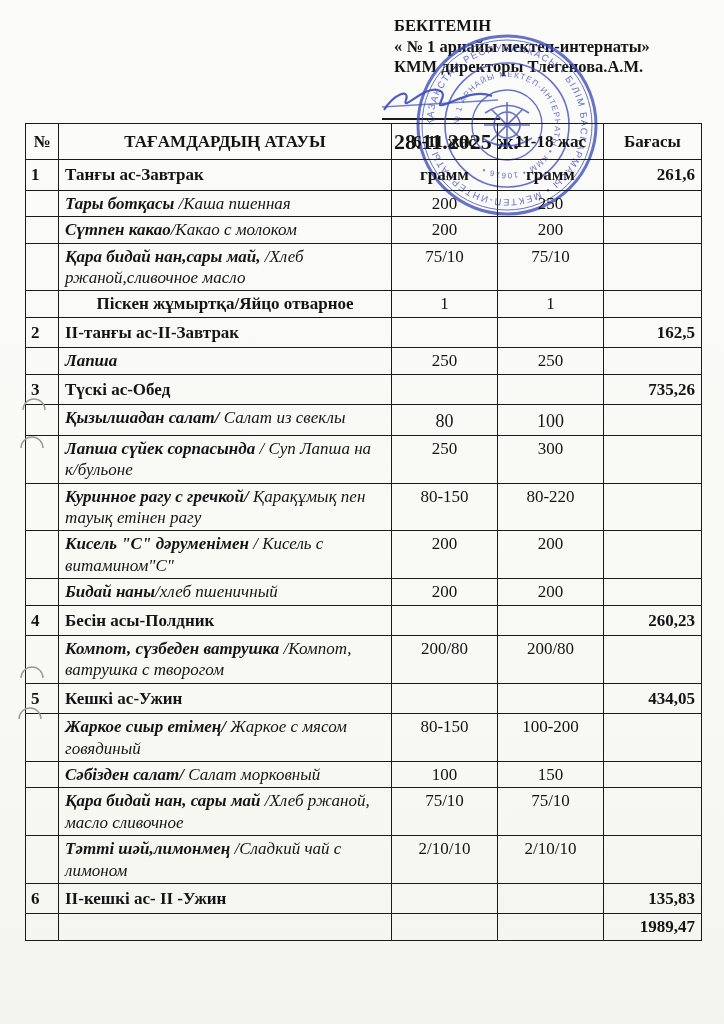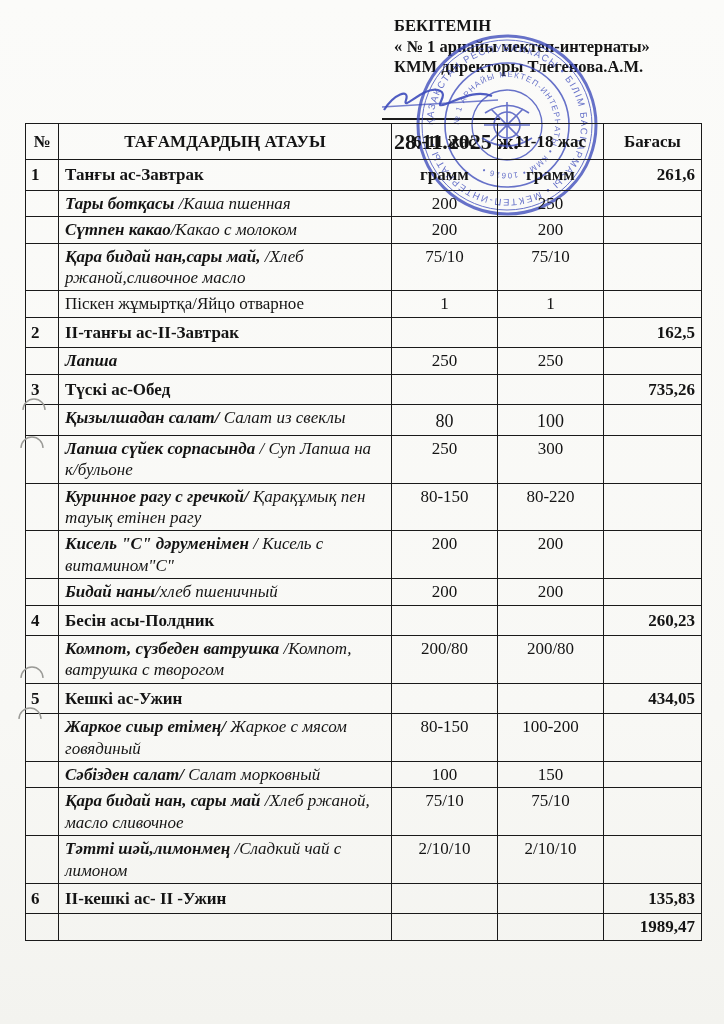--- a/index.html
+++ b/index.html
@@ -30,21 +30,21 @@
   }
   .menu-table th{font-weight:bold;text-align:center;vertical-align:middle;padding:7px 2px;}
   td.num-cell{font-weight:bold;text-align:left;padding-left:5px;}
   td.val-cell{text-align:center;}
   td.val-cell.small{font-size:18px;padding-top:5px;}
   td.price-cell{font-weight:bold;text-align:right;}
   tr.section-row td{font-weight:bold;vertical-align:middle;padding-top:4px;padding-bottom:4px;}
   tr.section-row td.name-cell{}
   tr.dish-row td.name-cell .kk{font-weight:bold;font-style:italic;}
   tr.dish-row td.name-cell .ru{font-style:italic;}
-  tr.center-dish td.name-cell{font-weight:normal;}
+  tr.center-dish td.name-cell{font-weight:bold;text-align:center;}
   .punch{position:absolute;pointer-events:none;}
 </style>
 </head>
 <body>
 
 <div class="approve-block">
   <div class="approve-line">БЕКІТЕМІН</div>
   <div class="approve-line">« № 1 арнайы мектеп-интернаты»</div>
   <div class="approve-line">КММ директоры Тлегенова.А.М.</div>
   <div class="sig-area">

